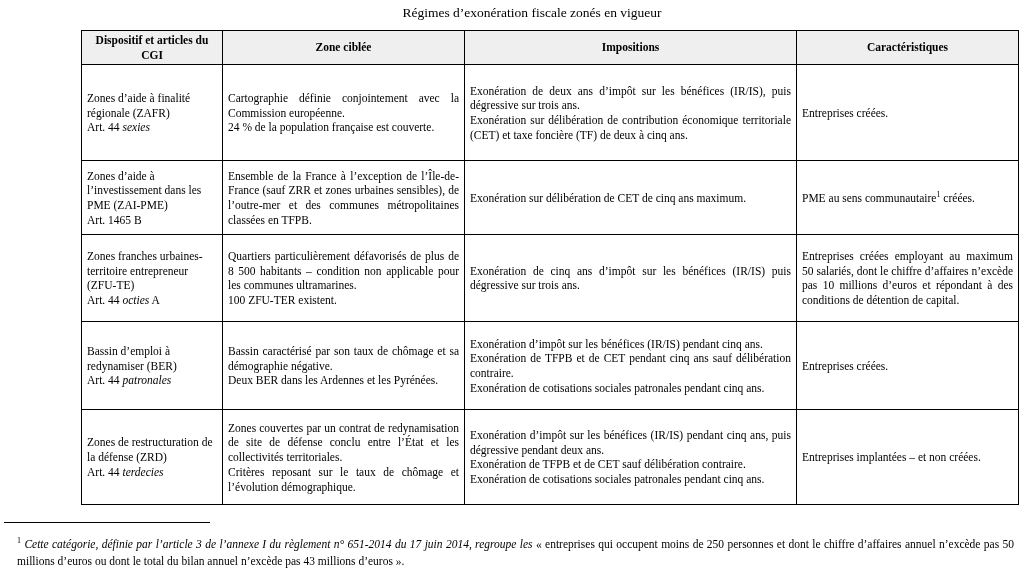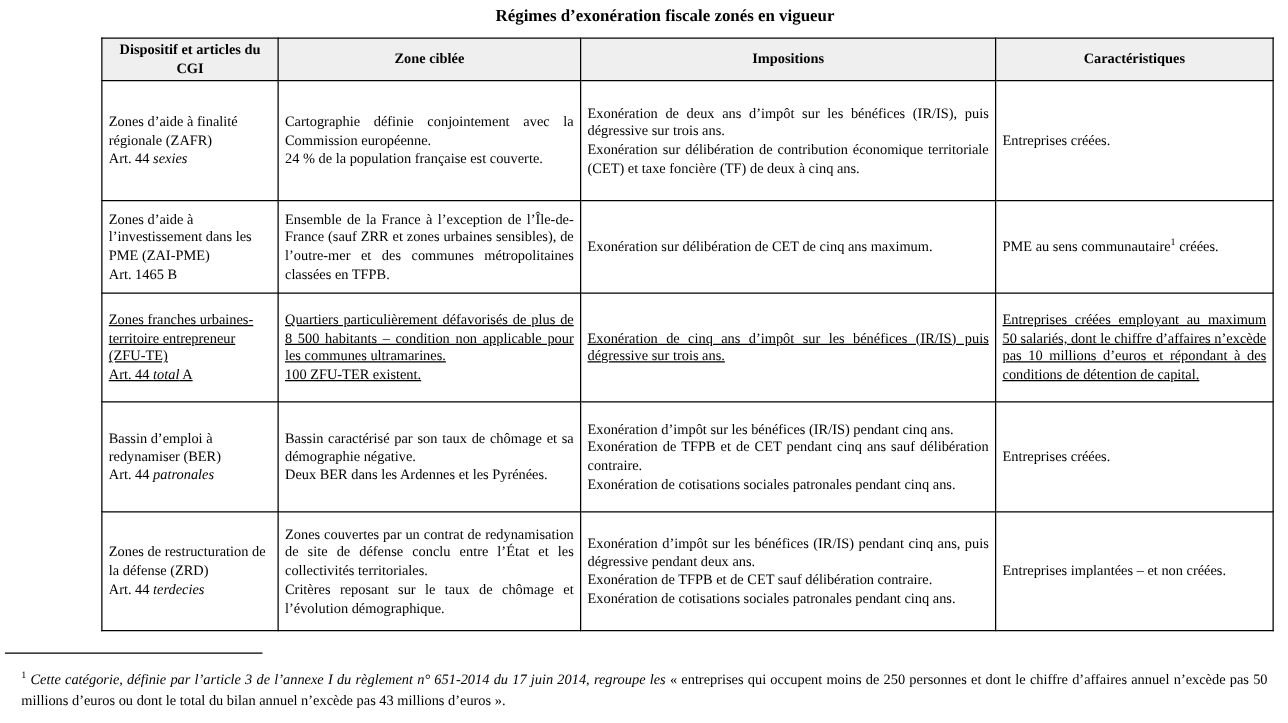--- a/index.html
+++ b/index.html
@@ -10,21 +10,21 @@
     color: #000000;
     font-family: "Liberation Serif", "DejaVu Serif", serif;
     position: relative;
     overflow: hidden;
   }
   .doc-title {
     position: absolute;
     top: 5px; left: 0;
     width: 100%;
     text-align: center;
-    font-weight: bold;
+    font-weight: normal;
     font-size: 13.5px;
     padding-left: 34px;
   }
   table.exo-table {
     position: absolute;
     left: 47px; top: 30px;
     width: 937px;
     border-collapse: collapse;
     table-layout: fixed;
     margin-left: 34px;
@@ -122,24 +122,24 @@
       <td class="cell-impositions">
           <div class="para">Exonération sur délibération de CET de cinq ans maximum.</div>
         </td>
       <td class="cell-carac">
         <div class="para">
           <span>PME au sens communautaire</span><sup>1</sup><span> créées.</span>
         </div>
       </td>
     </tr>
 
-    <tr style="height:87px;text-decoration:underline;">
+    <tr style="height:87px;">
       <td class="cell-dispositif">
         <span>Zones franches urbaines-territoire entrepreneur (ZFU-TE)</span><br>
-        <span>Art. 44 </span><em>total</em><span> A</span>
+        <span>Art. 44 </span><em>octies</em><span> A</span>
       </td>
       <td class="cell-zone">
           <div class="para">Quartiers particulièrement défavorisés de plus de 8 500 habitants – condition non applicable pour les communes ultramarines.</div>
           <div class="para">100 ZFU-TER existent.</div>
         </td>
       <td class="cell-impositions">
           <div class="para">Exonération de cinq ans d’impôt sur les bénéfices (IR/IS) puis dégressive sur trois ans.</div>
         </td>
       <td class="cell-carac">
           <div class="para">Entreprises créées employant au maximum 50 salariés, dont le chiffre d’affaires n’excède pas 10 millions d’euros et répondant à des conditions de détention de capital.</div>

